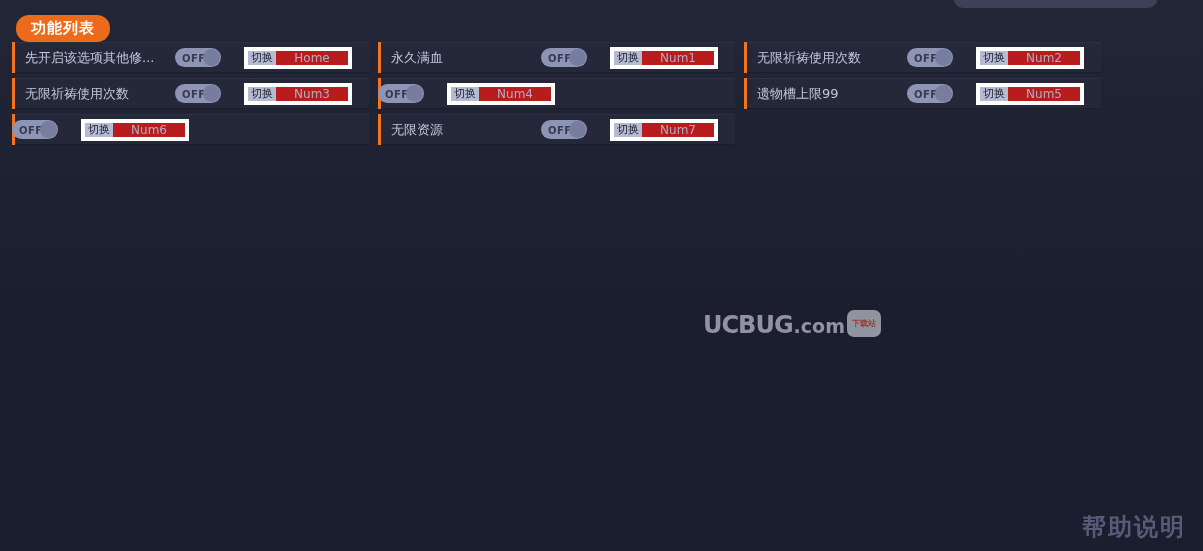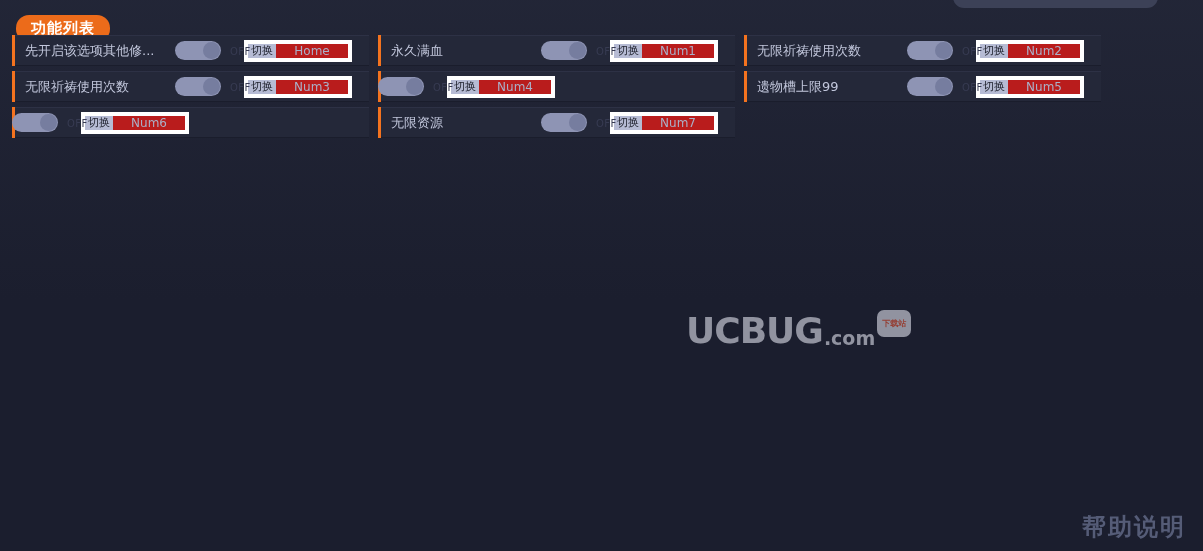--- a/index.html
+++ b/index.html
@@ -52,21 +52,21 @@
     font-size: 15px;
     font-weight: bold;
     letter-spacing: 1px;
     white-space: nowrap;
   }
 
   
   .columns {
     position: absolute;
     left: 12px;
-    top: 35px;
+    top: 42px;
     display: flex;
     align-items: flex-start;
   }
 
   .column {
     display: flex;
     flex-direction: column;
     margin-right: 9px;
   }
 
@@ -115,24 +115,23 @@
     display: flex;
     align-items: center;
     flex: 0 0 auto;
   }
   .toggle .t-label {
     position: absolute;
     left: 7px;
     top: 50%;
     transform: translateY(-50%);
     font-size: 10px;
-    font-weight: normal;
+    font-weight: bold;
     letter-spacing: 0.5px;
     color: #373b52;
-    margin-left: 48px;
   }
   .toggle .knob {
     position: absolute;
     right: 1px;
     top: 1px;
     width: 17px;
     height: 17px;
     border-radius: 50%;
     background: #767d9f;
   }
@@ -170,25 +169,26 @@
   .watermark {
     position: absolute;
     left: 686px;
     top: 313px;
     display: flex;
     align-items: center;
     opacity: 0.62;
     user-select: none;
   }
   .watermark .wm-mark {
-    font-size: 36px;
+    font-size: 24px;
     font-weight: bold;
     letter-spacing: -1px;
     color: #d9dbe6;
     line-height: 1;
+    margin-left: 17px;
   }
   .watermark .wm-dom {
     font-size: 19px;
     font-weight: bold;
     color: #d9dbe6;
     line-height: 1;
     margin-left: 1px;
     align-self: flex-end;
     margin-bottom: 1px;
   }

